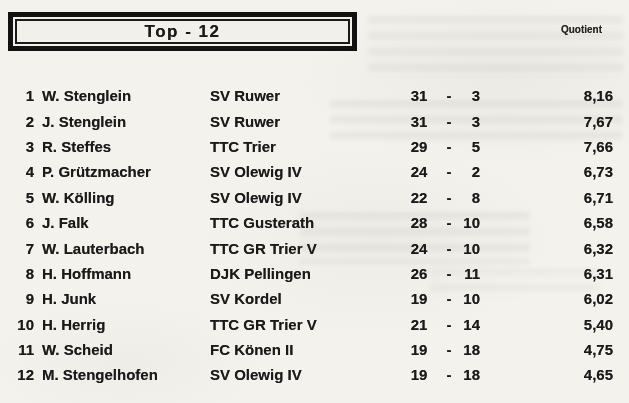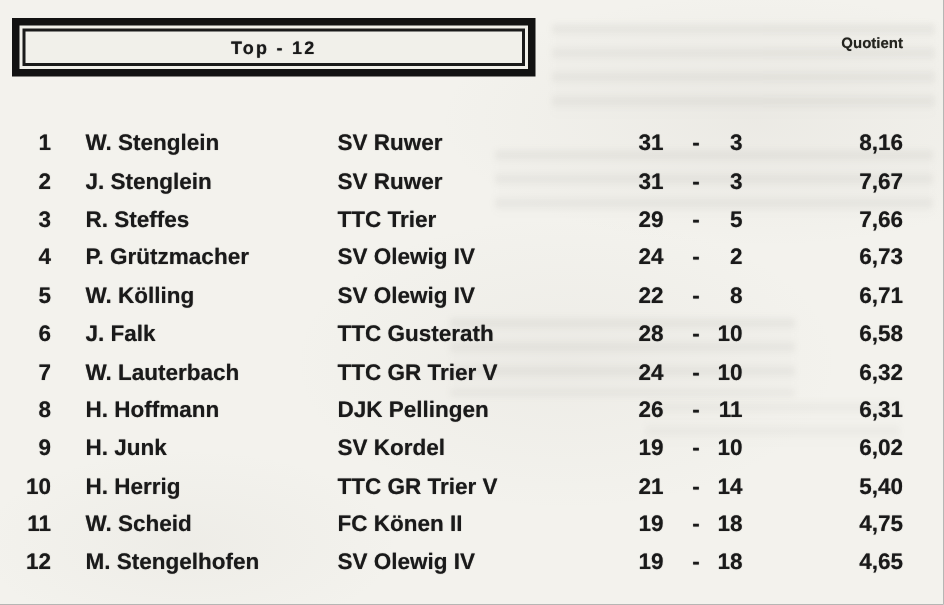--- a/index.html
+++ b/index.html
@@ -34,44 +34,44 @@
   .title-box{
     position:absolute;left:8px;top:12px;width:349px;height:39px;
     box-sizing:border-box;
     border:5px solid #121212;
     background:#f1f0ea;
   }
   .title-box-inner{
     position:absolute;inset:2px;
     border:2px solid #1a1a1a;
     display:flex;align-items:center;justify-content:center;
-    font-size:12px;font-weight:600;letter-spacing:1.5px;
+    font-size:17px;font-weight:600;letter-spacing:1.5px;
     text-shadow:0 0 0.6px rgba(0,0,0,0.65);
   }
   .quotient-label{
     position:absolute;left:480px;top:24px;width:122px;
     text-align:right;font-size:10px;font-weight:600;
     color:#24241f;
     text-shadow:0 0 0.5px rgba(0,0,0,0.5);
   }
   .table{position:absolute;left:0;top:83px;width:629px;}
   .row{
     display:flex;align-items:center;height:25.4px;
     font-size:15px;font-weight:600;
     text-shadow:0 0 0.6px rgba(0,0,0,0.55);
     white-space:nowrap;
   }
   .cell{display:block;}
   .rank{width:24px;margin-left:10px;text-align:right;}
-  .name{width:168px;margin-left:23px;}
+  .name{width:168px;margin-left:8px;}
   .club{width:190px;}
   .wins{width:38px;text-align:center;}
   .sep{width:22px;text-align:center;font-weight:700;}
   .losses{width:20px;text-align:right;}
-  .quotient{flex:1;text-align:right;padding-right:27px;}
+  .quotient{flex:1;text-align:right;padding-right:16px;}
 </style>
 </head>
 <body>
 
 <div class="page">
 
   <div class="ghost g1"></div>
   <div class="ghost g2"></div>
   <div class="ghost g3"></div>
   <div class="ghost g4"></div>

